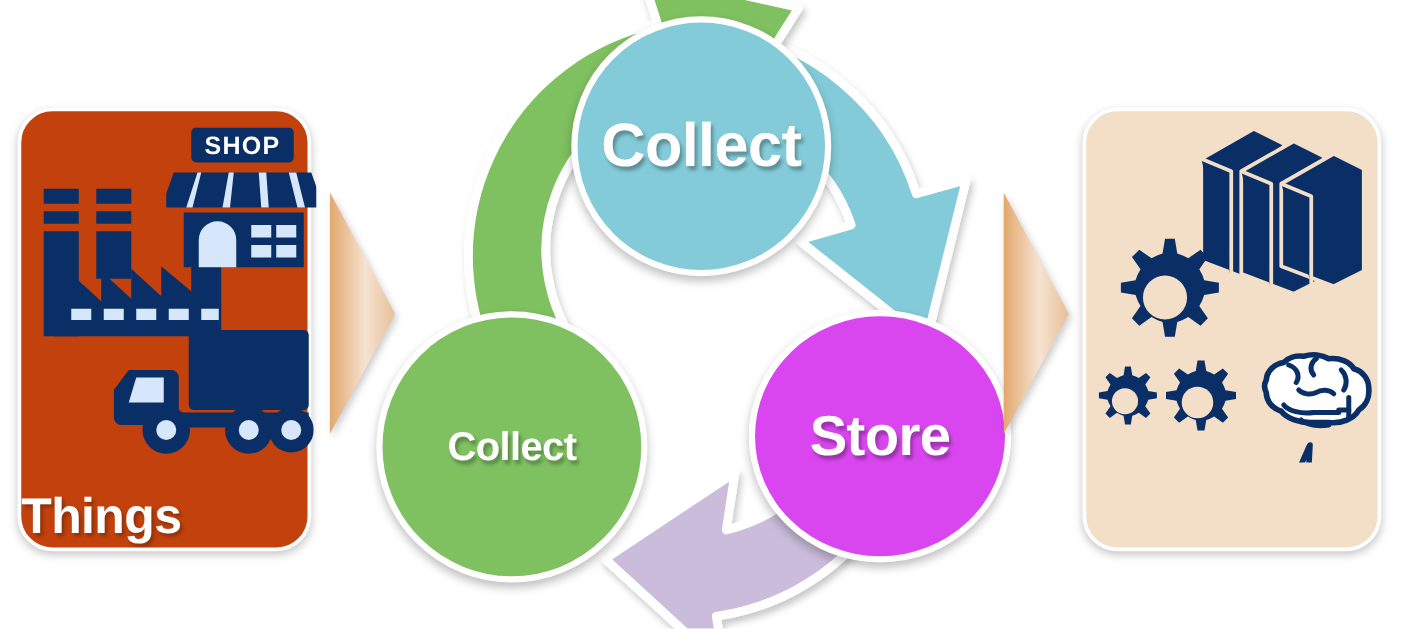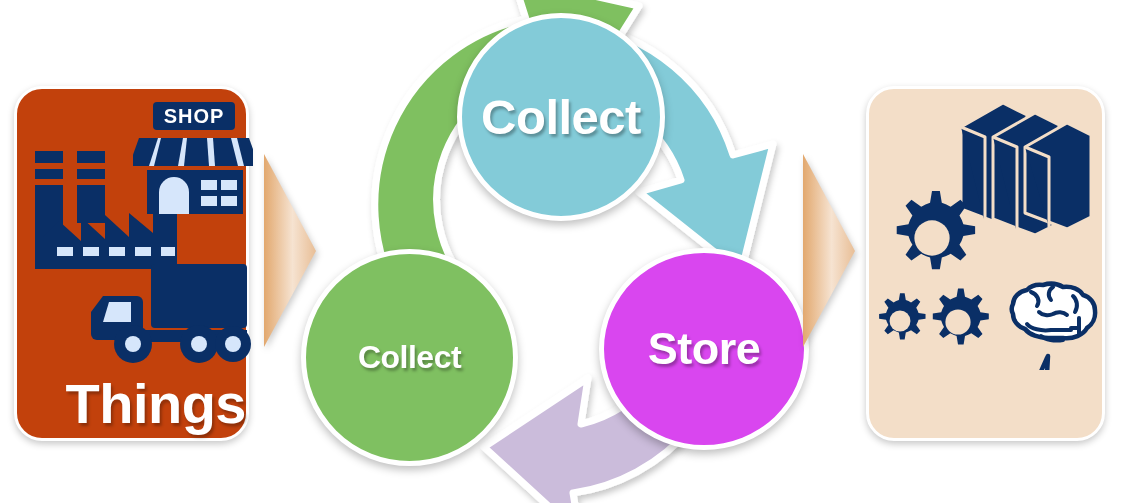--- a/index.html
+++ b/index.html
@@ -39,29 +39,28 @@
     top: 86px;
     width: 239px;
     height: 355px;
     background: #F3DEC8;
   }
   .panel-label {
     position: absolute;
     left: 0;
     right: 0;
     bottom: 4px;
-    text-align: right;
-    font-size: 56px;
+    text-align: left;
+    font-size: 40px;
     font-weight: bold;
     color: #ffffff;
     letter-spacing: -0.5px;
     text-shadow: 2px 3px 3px rgba(0,0,0,0.28);
     line-height: 1.05;
     user-select: none;
-    padding-left: 36px;
   }
   .panel-icons {
     position: absolute;
     left: 0; right: 0; top: 0;
     height: 280px;
   }
   .ico {
     position: absolute;
   }
 

